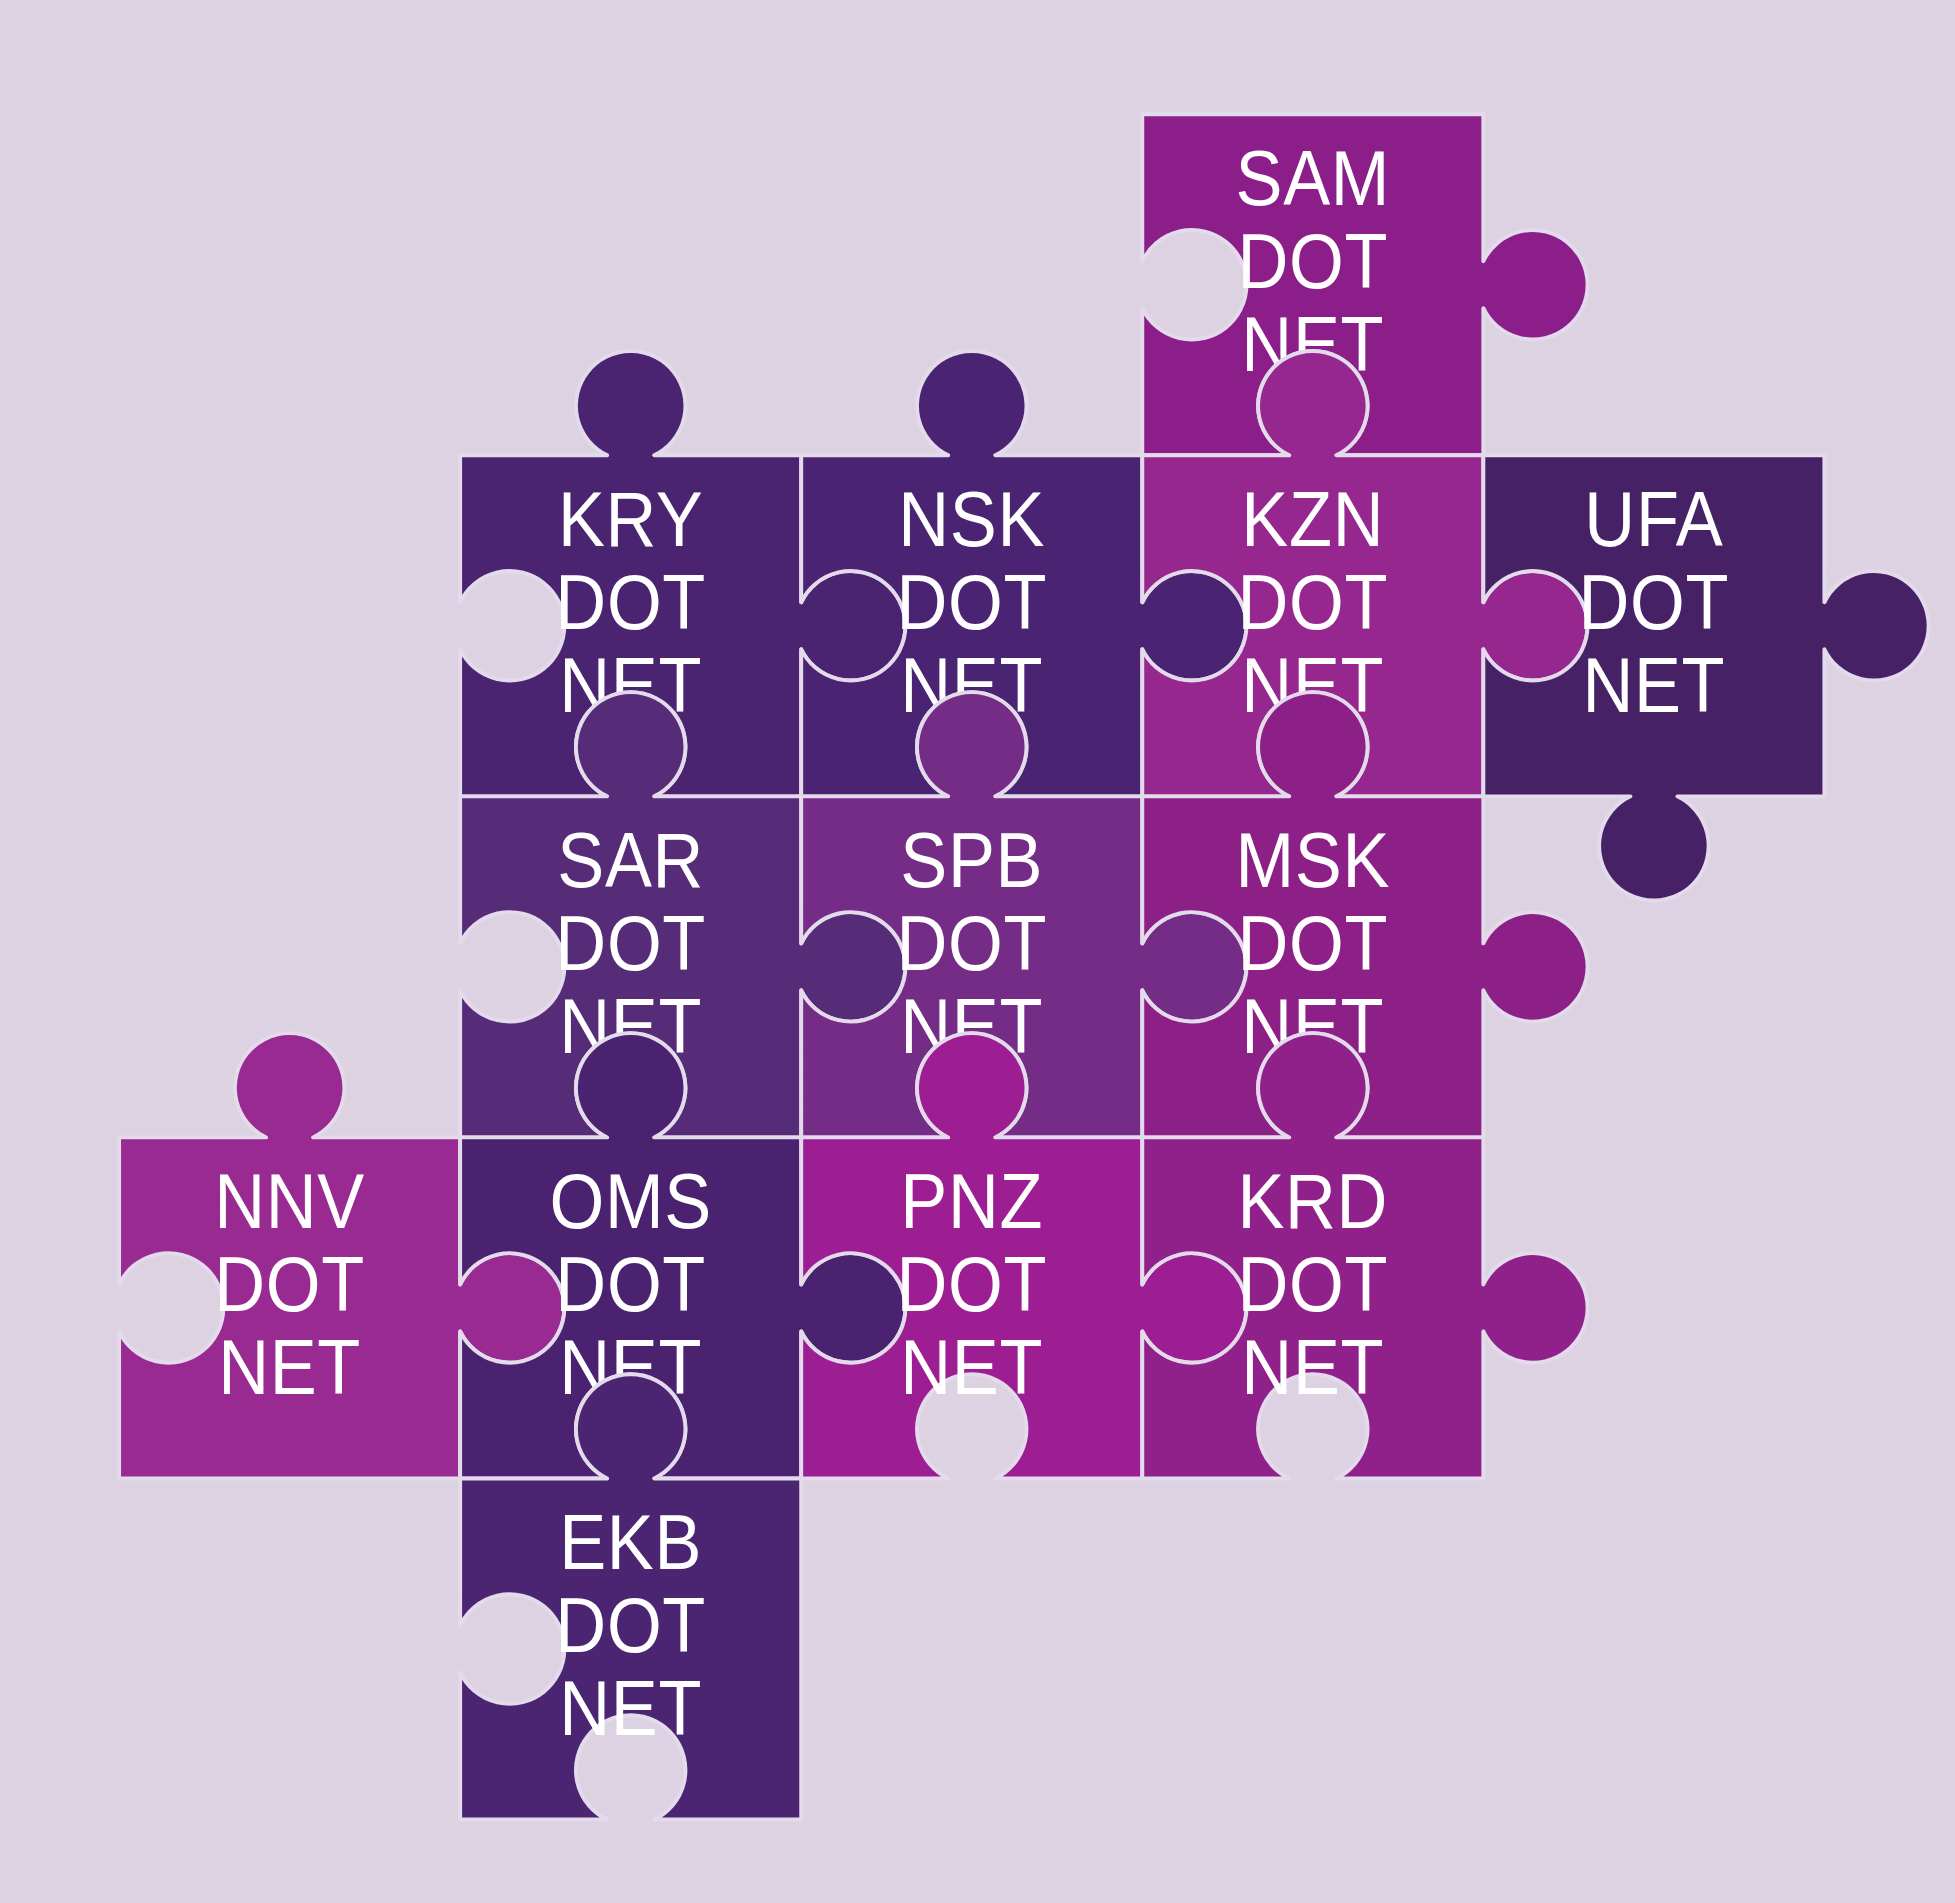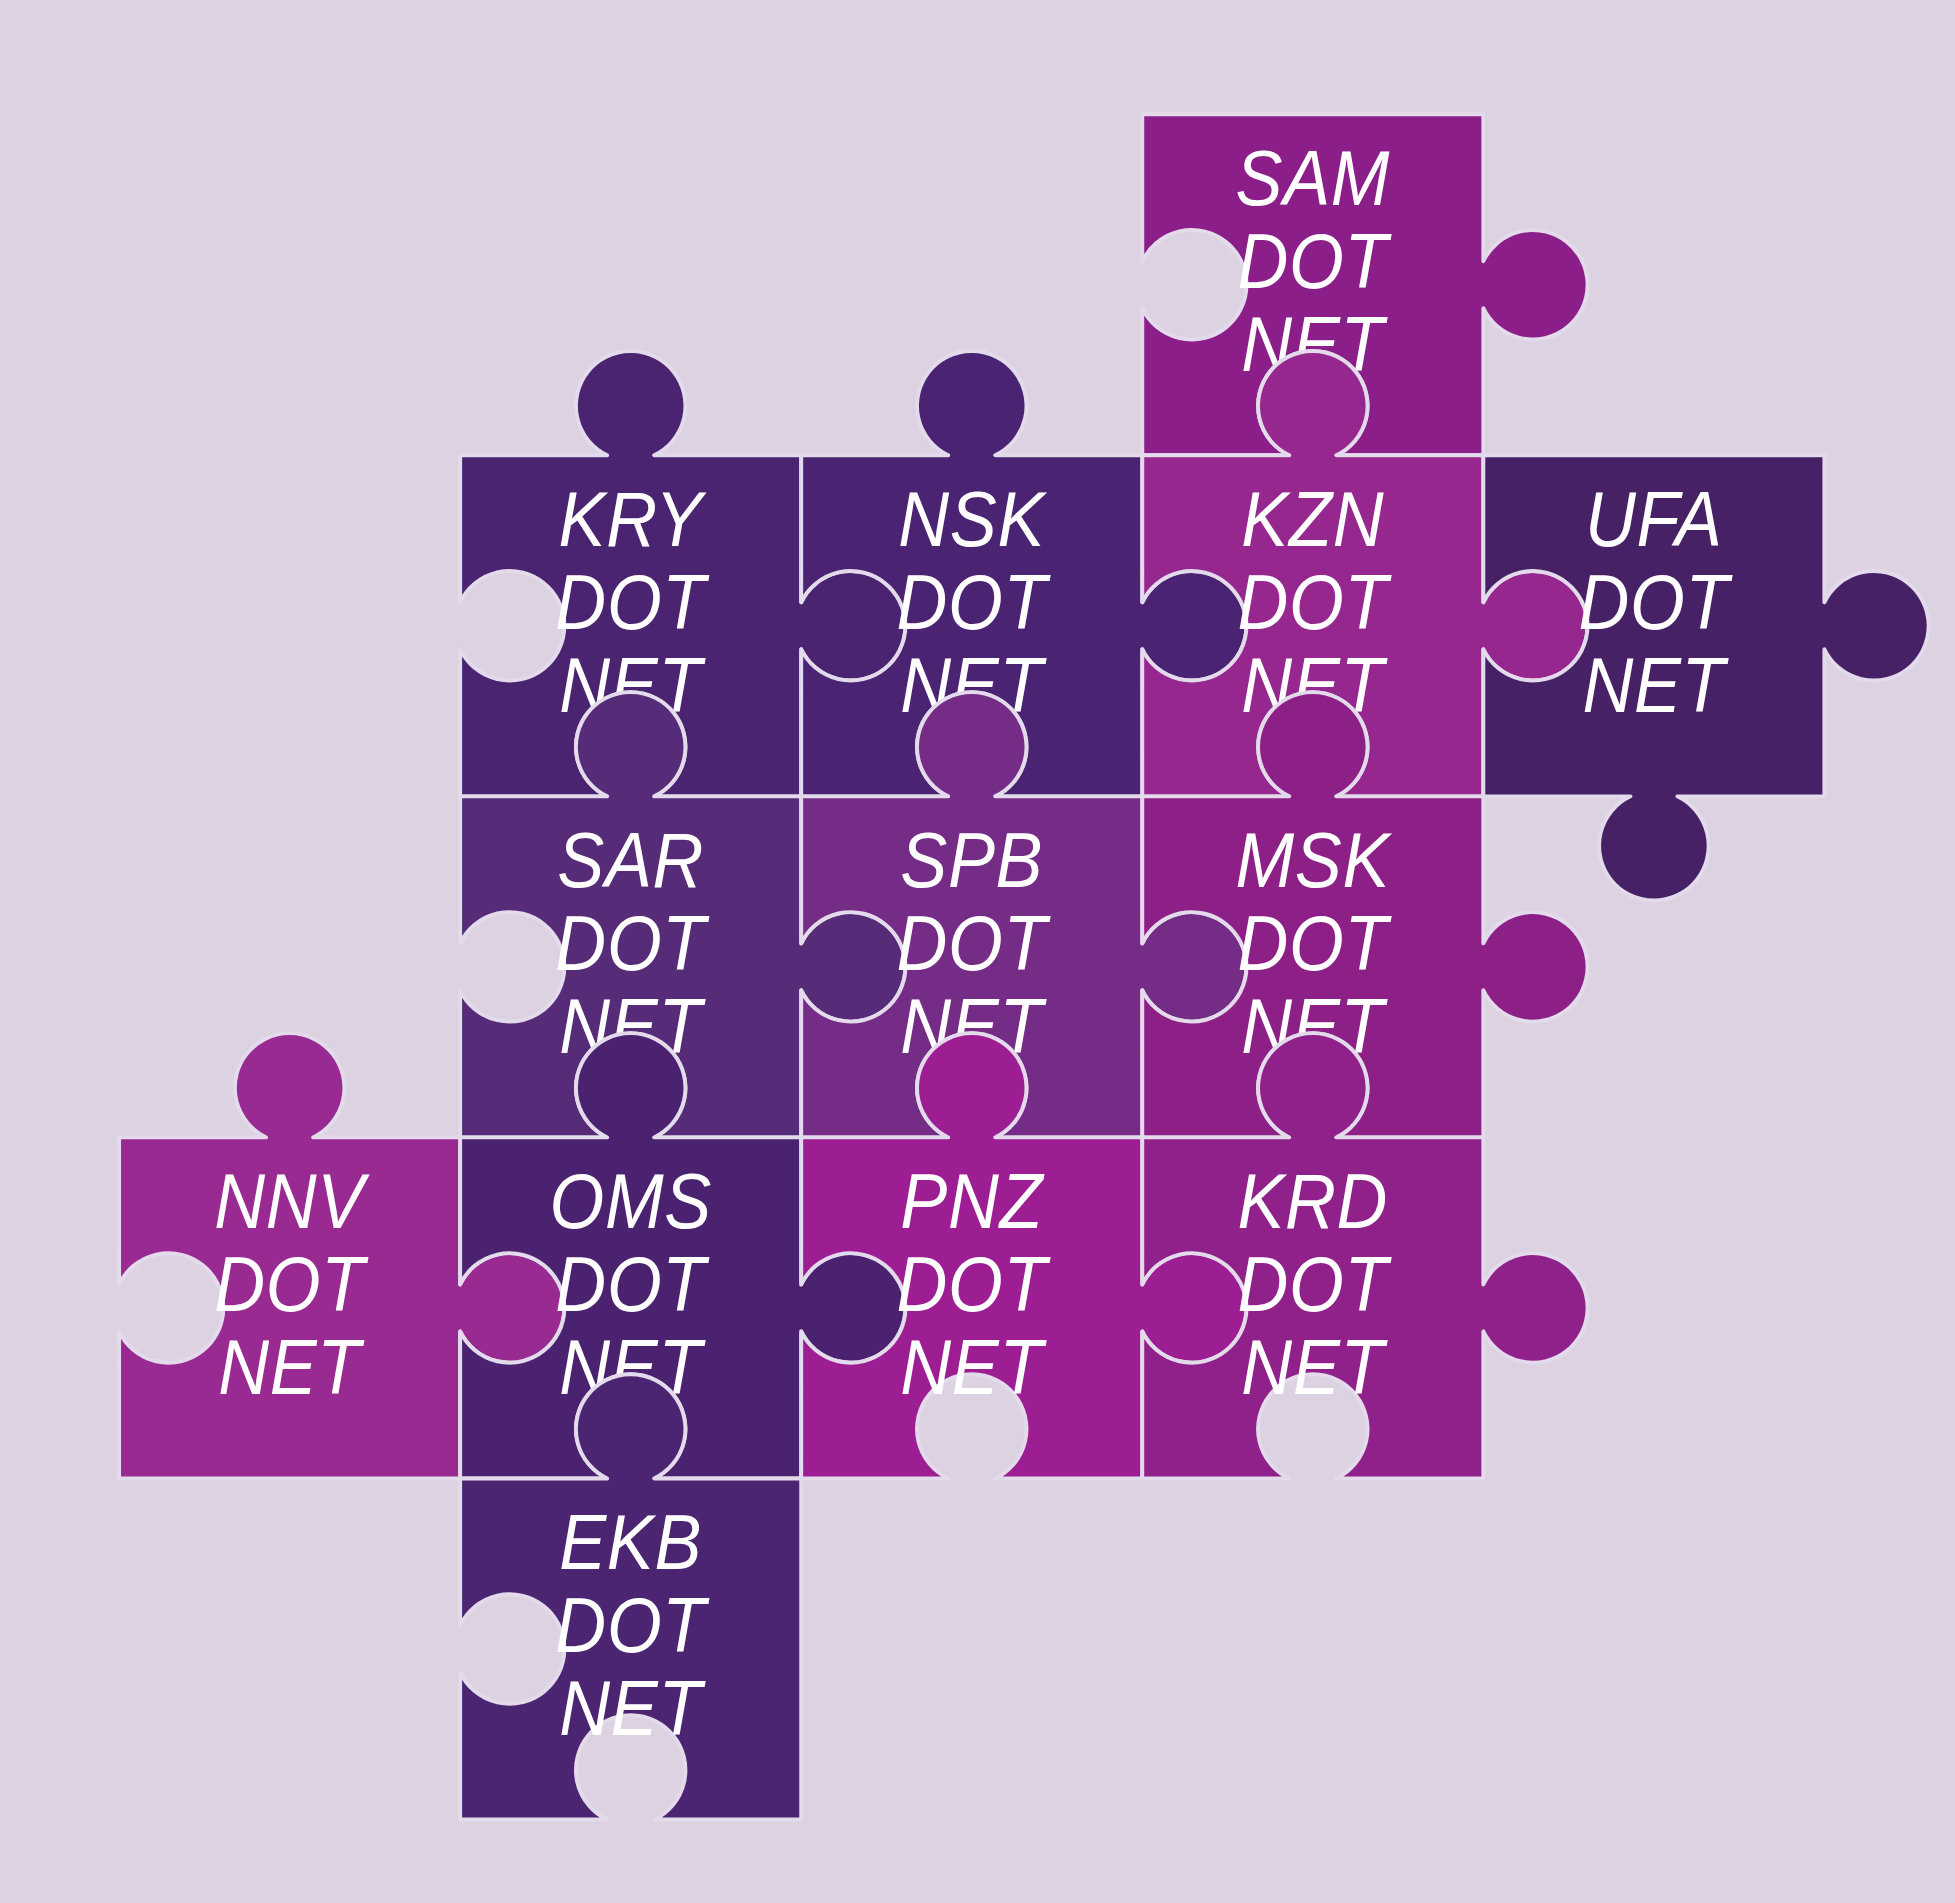--- a/index.html
+++ b/index.html
@@ -10,21 +10,20 @@
   body {
     width: 1956px;
     height: 1904px;
     overflow: hidden;
     font-family: "Liberation Sans", sans-serif;
   }
   .puzzle-wrap {
     position: relative;
     width: 1956px;
     height: 1569px;
-    font-style: italic;
   }
   svg.puzzle {
     display: block;
     width: 1956px;
     height: 1904px;
   }
   svg.puzzle text {
     font-family: "Liberation Sans", sans-serif;
     font-weight: 400;
     letter-spacing: 1px;

